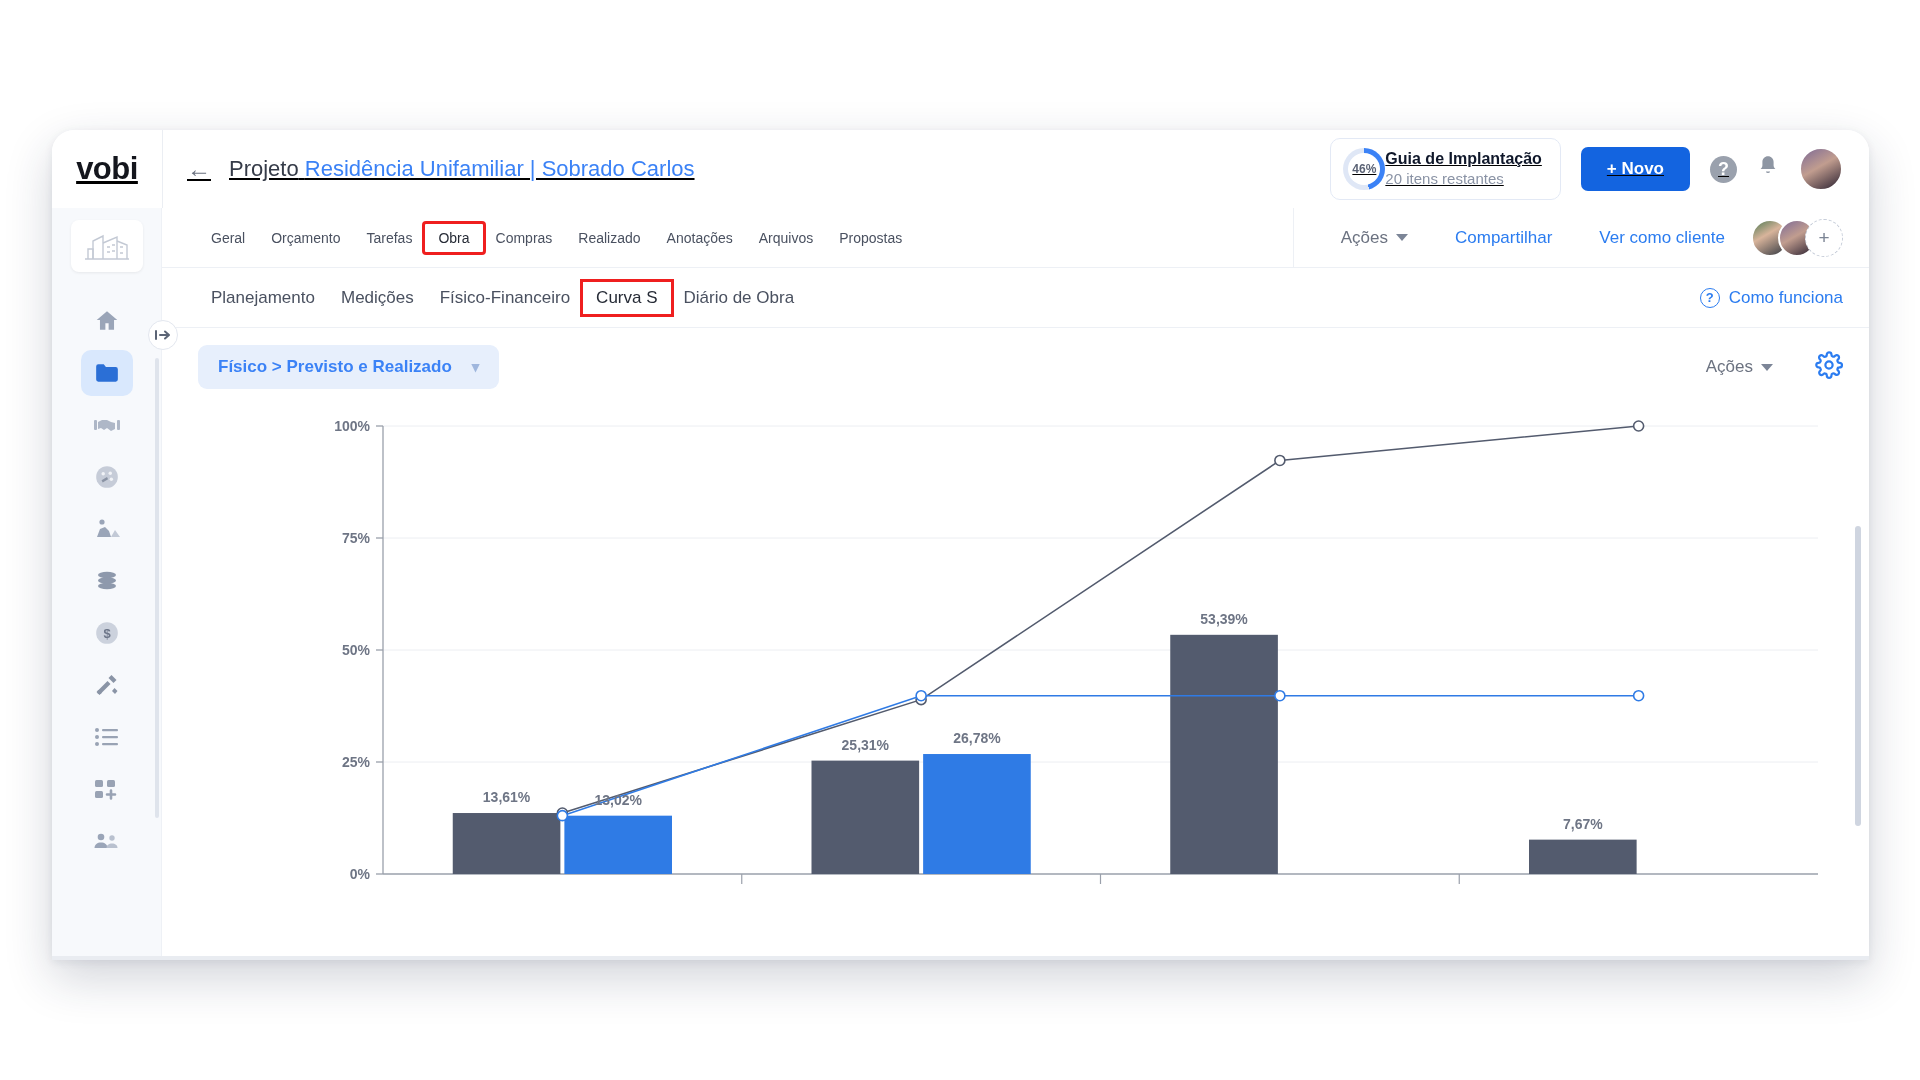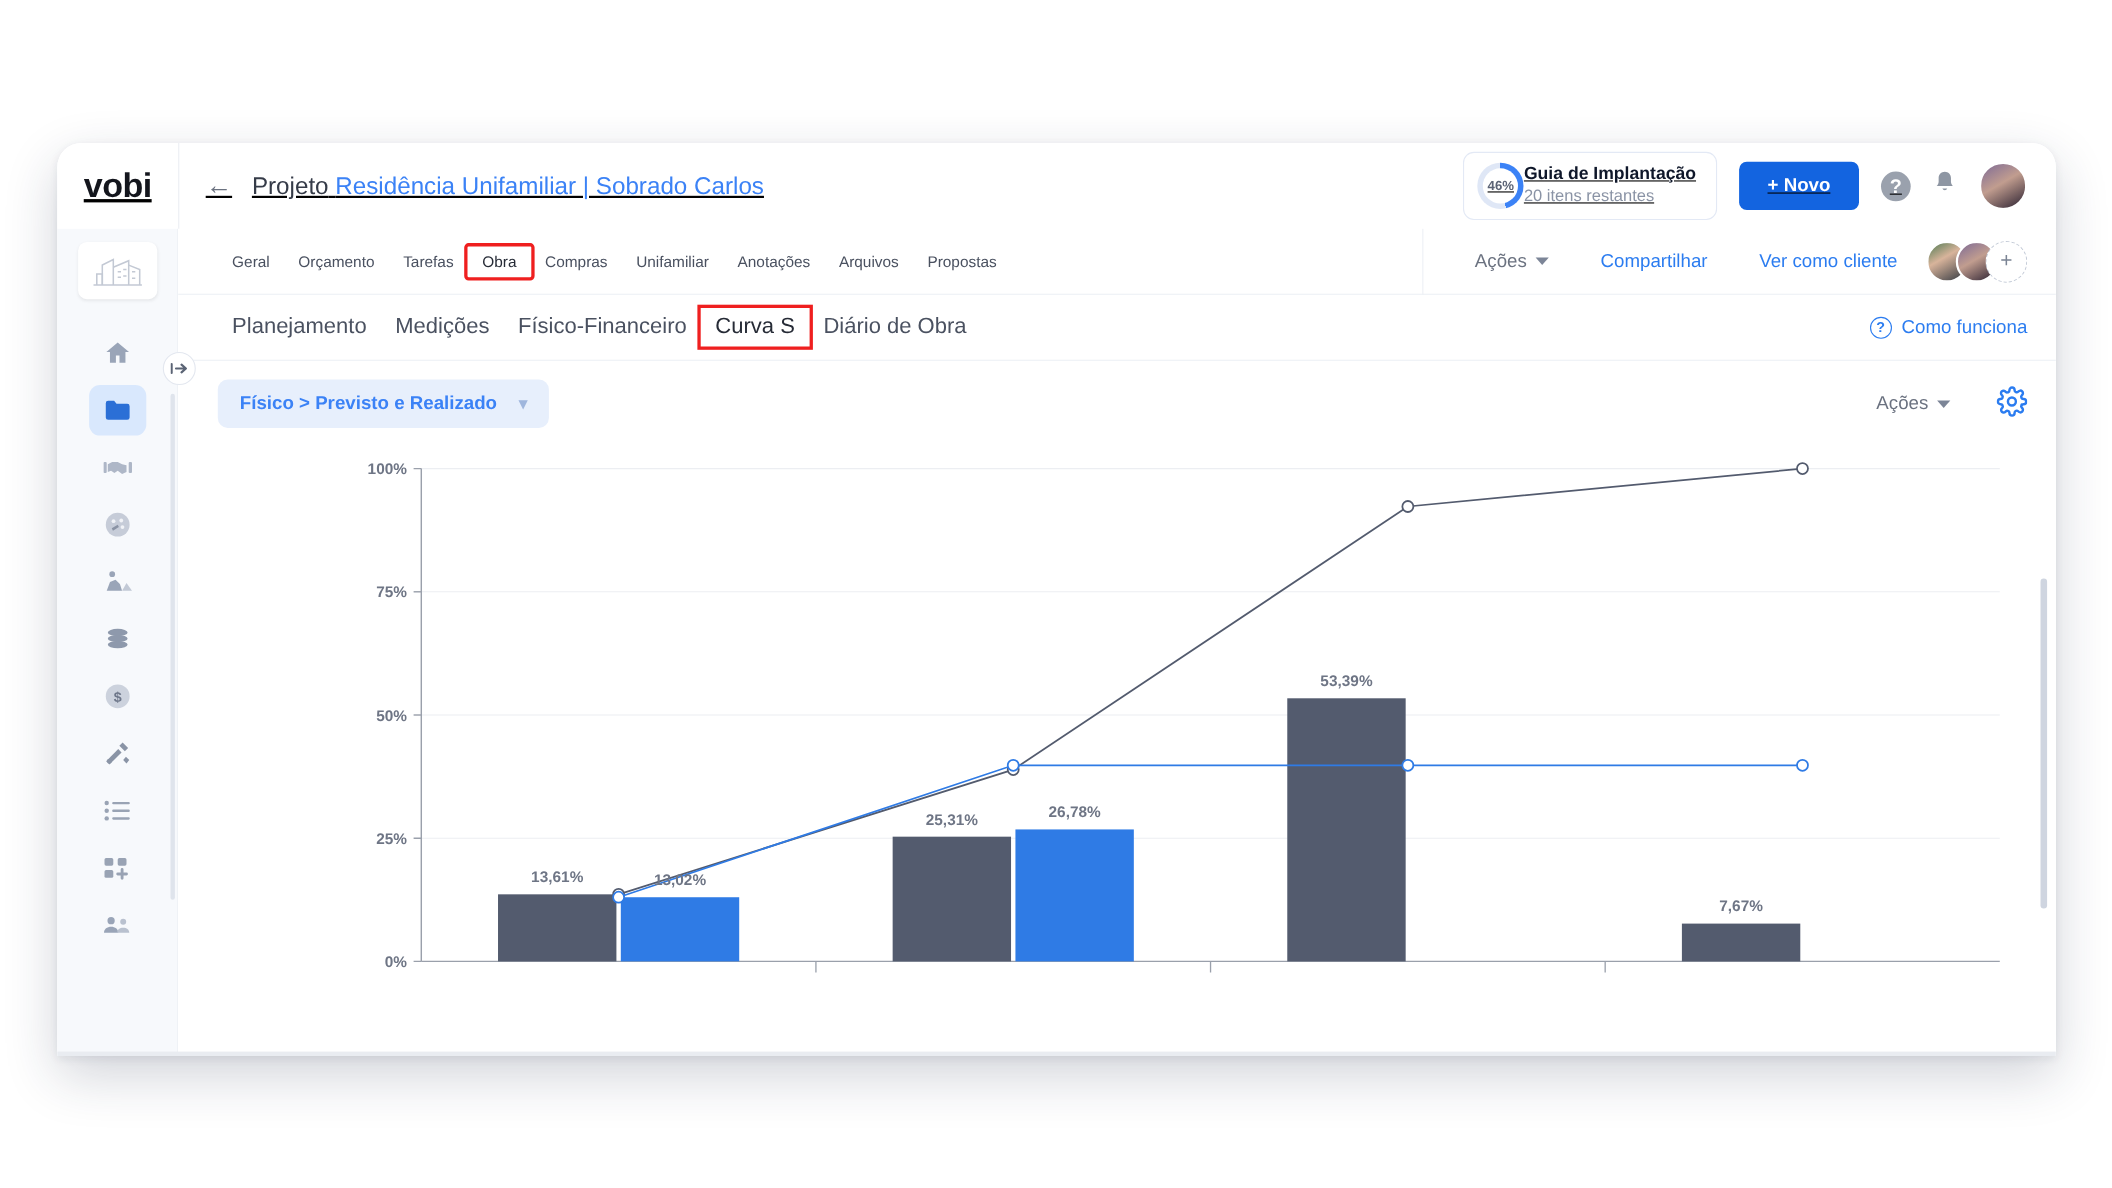--- a/index.html
+++ b/index.html
@@ -162,21 +162,21 @@
     display: flex; align-items: center; justify-content: center;
     color: #7b8494; font-size: 19px; background: #fff; cursor: pointer;
   }
 
   
   #subnavrow {
     height: 60px; border-bottom: 1px solid #edf0f5;
     display: flex; align-items: center; padding: 0 26px 0 36px;
   }
   .subnav-tab {
-    font-size: 20px; color: #4a5160; padding: 6px 13px; cursor: pointer; white-space: nowrap;
+    font-size: 17px; color: #4a5160; padding: 6px 13px; cursor: pointer; white-space: nowrap;
   }
   .subnav-tab.boxed { outline: 3px solid #ef1f1f; color: #262b36; font-weight: 500; }
   #como-funciona {
     margin-left: auto; display: flex; align-items: center; gap: 9px;
     color: #2b7cf0; font-size: 17px; cursor: pointer;
   }
   .q-circle {
     width: 20px; height: 20px; border-radius: 50%;
     border: 1.6px solid #2b7cf0; color: #2b7cf0;
     font-size: 13px; display: flex; align-items: center; justify-content: center;
@@ -374,21 +374,21 @@
   </div>
 
   <div id="content">
 
     <div id="navrow">
       <div class="nav-tab">Geral</div>
       <div class="nav-tab">Orçamento</div>
       <div class="nav-tab">Tarefas</div>
       <div class="nav-tab boxed">Obra</div>
       <div class="nav-tab">Compras</div>
-      <div class="nav-tab">Unifamiliar</div>
+      <div class="nav-tab">Realizado</div>
       <div class="nav-tab">Anotações</div>
       <div class="nav-tab">Arquivos</div>
       <div class="nav-tab">Propostas</div>
 
       <div id="navrow-right">
         <div class="nav-action muted">
           <span>Ações</span>
           <span class="caret-down"></span>
         </div>
         <div class="nav-action">Compartilhar</div>

